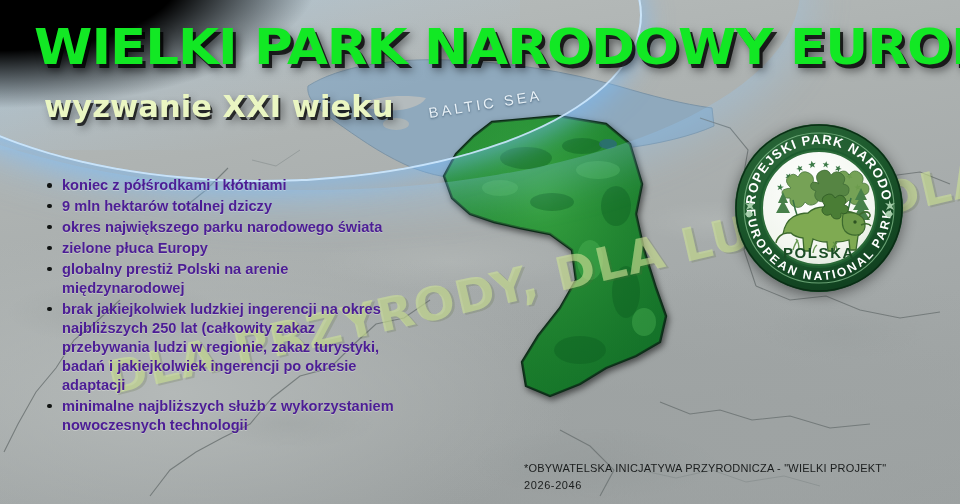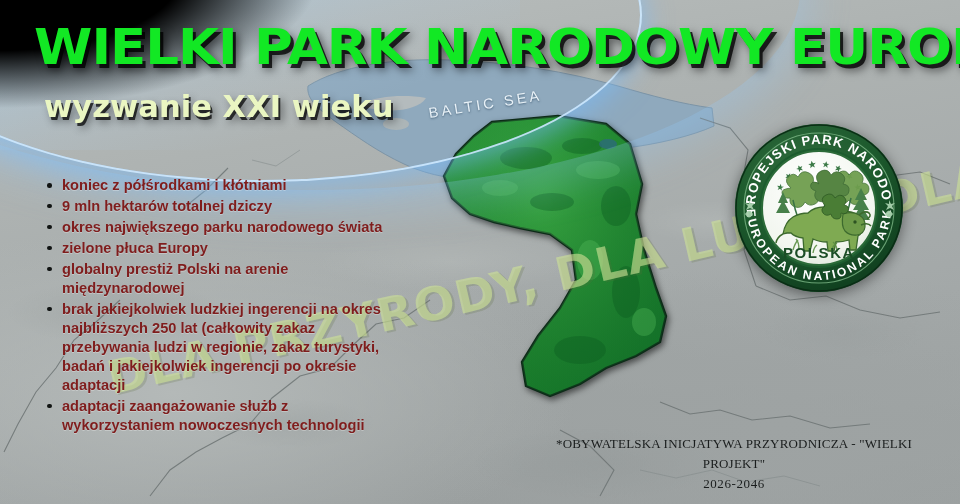--- a/index.html
+++ b/index.html
@@ -65,35 +65,35 @@
     font-family:"DejaVu Sans",sans-serif;font-weight:700;font-size:30px;line-height:1;
     color:#eaf6c2;letter-spacing:0px;
     transform:scaleX(1.02);transform-origin:left center;
     text-shadow:2px 3px 0 rgba(0,0,0,.72), 4px 5px 8px rgba(0,0,0,.45);
     white-space:nowrap;}
 
   
   .bullets{position:absolute;left:44px;top:176px;width:350px;margin:0;padding:0;list-style:none;}
   .bullets li{position:relative;padding-left:18px;margin:0 0 2px 0;
     font-family:"Liberation Sans",sans-serif;font-weight:700;font-size:14.6px;line-height:1.30;
-    color:#7f1d1d;text-shadow:0 1px 0 rgba(255,255,255,.28);}
+    color:#4c1d95;text-shadow:0 1px 0 rgba(255,255,255,.28);}
   .bullets li::before{content:"";position:absolute;left:3px;top:7px;width:4.5px;height:4.5px;
     border-radius:50%;background:#101312;}
 
   
   .watermark{position:absolute;left:108px;top:352px;
     font-family:"DejaVu Sans",sans-serif;font-weight:700;font-size:46px;
     color:rgba(205,226,150,.62);white-space:nowrap;
     transform:rotate(-13deg) scaleX(1.05);transform-origin:left center;
     letter-spacing:1px;
     text-shadow:2px 2px 0 rgba(90,110,60,.22);}
 
   
-  .footer{position:absolute;right:16px;bottom:10px;text-align:center;width:420px;
-    font-family:Liberation Serif, serif;font-size:13px;color:#1a1d1d;line-height:1.55;
+  .footer{position:absolute;right:16px;bottom:10px;text-align:left;width:420px;
+    font-family:Liberation Sans, sans-serif;font-size:11px;color:#1a1d1d;line-height:1.55;
     letter-spacing:.2px;}
   .footer .l2{letter-spacing:.6px;}
 
   
   .emblem{position:absolute;left:733px;top:122px;width:172px;height:172px;}
   .emblem svg{display:block;filter:drop-shadow(0 3px 7px rgba(0,0,0,.45));}
 </style>
 </head>
 <body>
 
@@ -183,21 +183,21 @@
   <div class="title">WIELKI PARK NARODOWY EUROPY</div>
   <div class="subtitle">wyzwanie XXI wieku</div>
 
   <ul class="bullets">
     <li>koniec z półśrodkami i kłótniami</li>
     <li>9 mln hektarów totalnej dziczy</li>
     <li>okres największego parku narodowego świata</li>
     <li>zielone płuca Europy</li>
     <li>globalny prestiż Polski na arenie międzynarodowej</li>
     <li>brak jakiejkolwiek ludzkiej ingerencji na okres najbliższych 250 lat (całkowity zakaz przebywania ludzi w regionie, zakaz turystyki, badań i jakiejkolwiek ingerencji po okresie adaptacji</li>
-    <li>adaptacji zaangażowanie służb z wykorzystaniem nowoczesnych technologii</li>
+    <li>minimalne najbliższych służb z wykorzystaniem nowoczesnych technologii</li>
   </ul>
 
   <div class="emblem">
     <svg width="172" height="172" viewBox="0 0 172 172">
       <defs>
         <radialGradient id="ringg" cx="40%" cy="28%" r="80%">
           <stop offset="0%" stop-color="#2f6b3c"></stop>
           <stop offset="55%" stop-color="#1d5a2d"></stop>
           <stop offset="100%" stop-color="#0d3a1c"></stop>
         </radialGradient>

